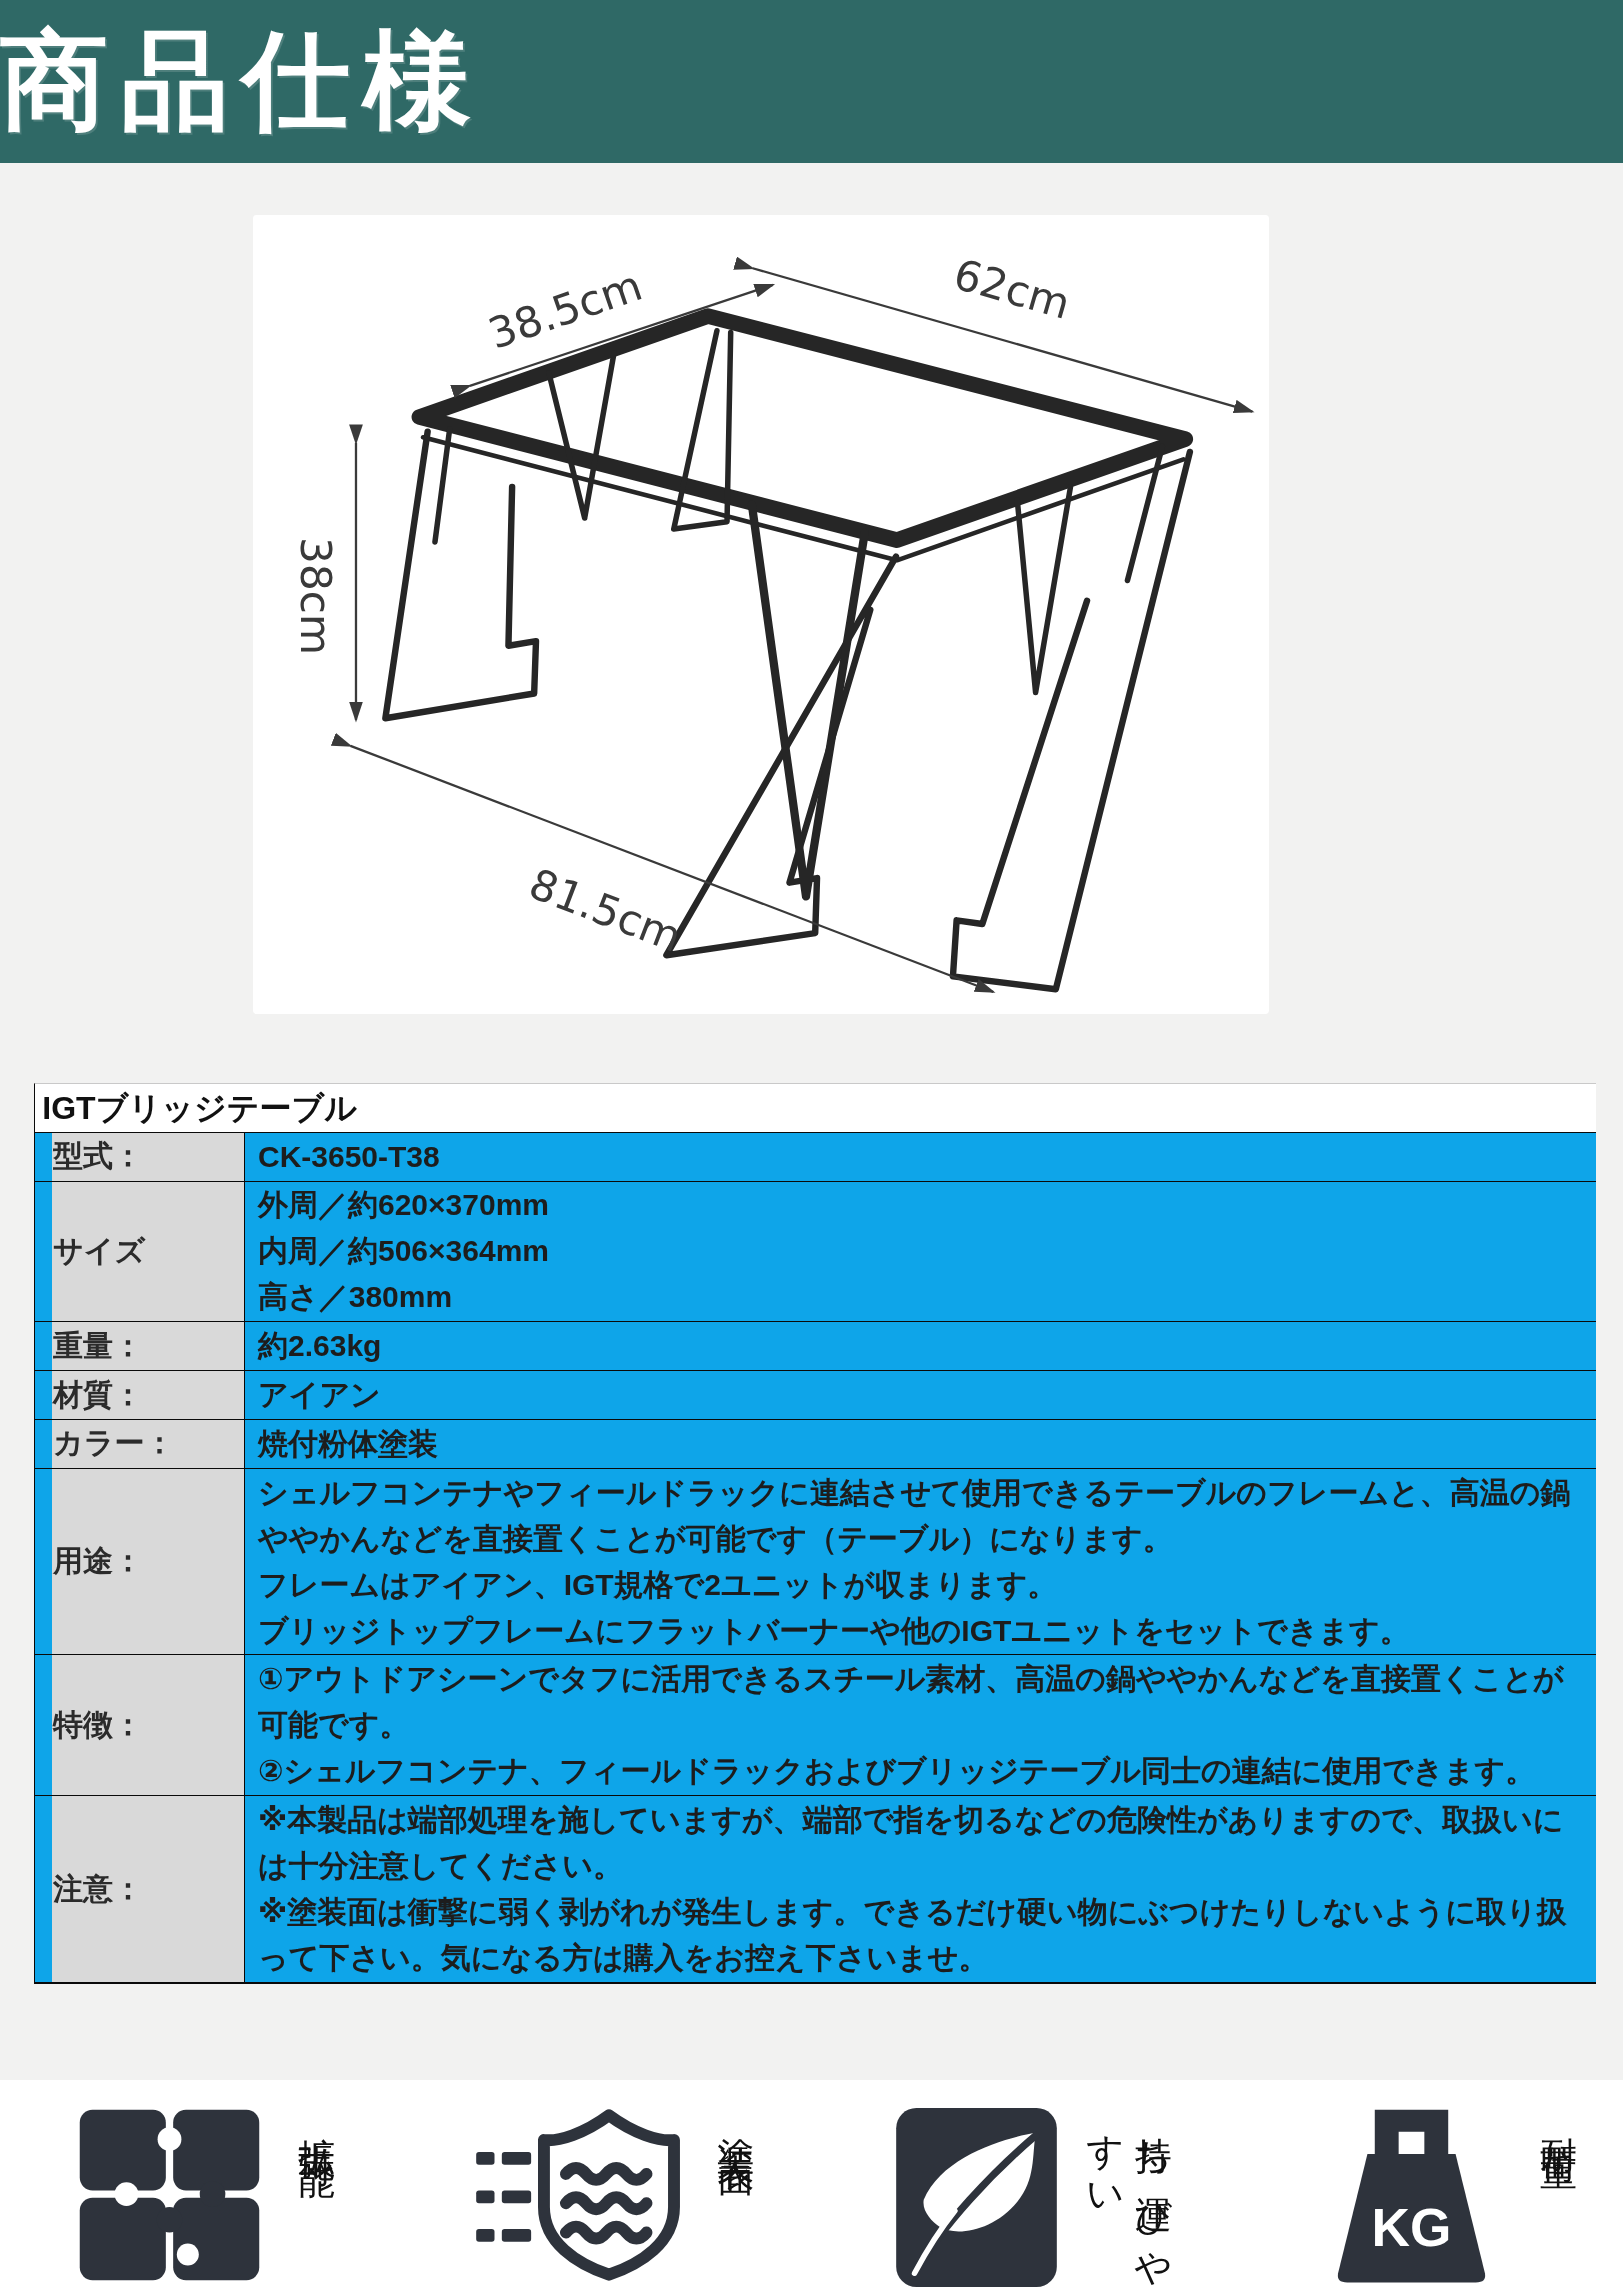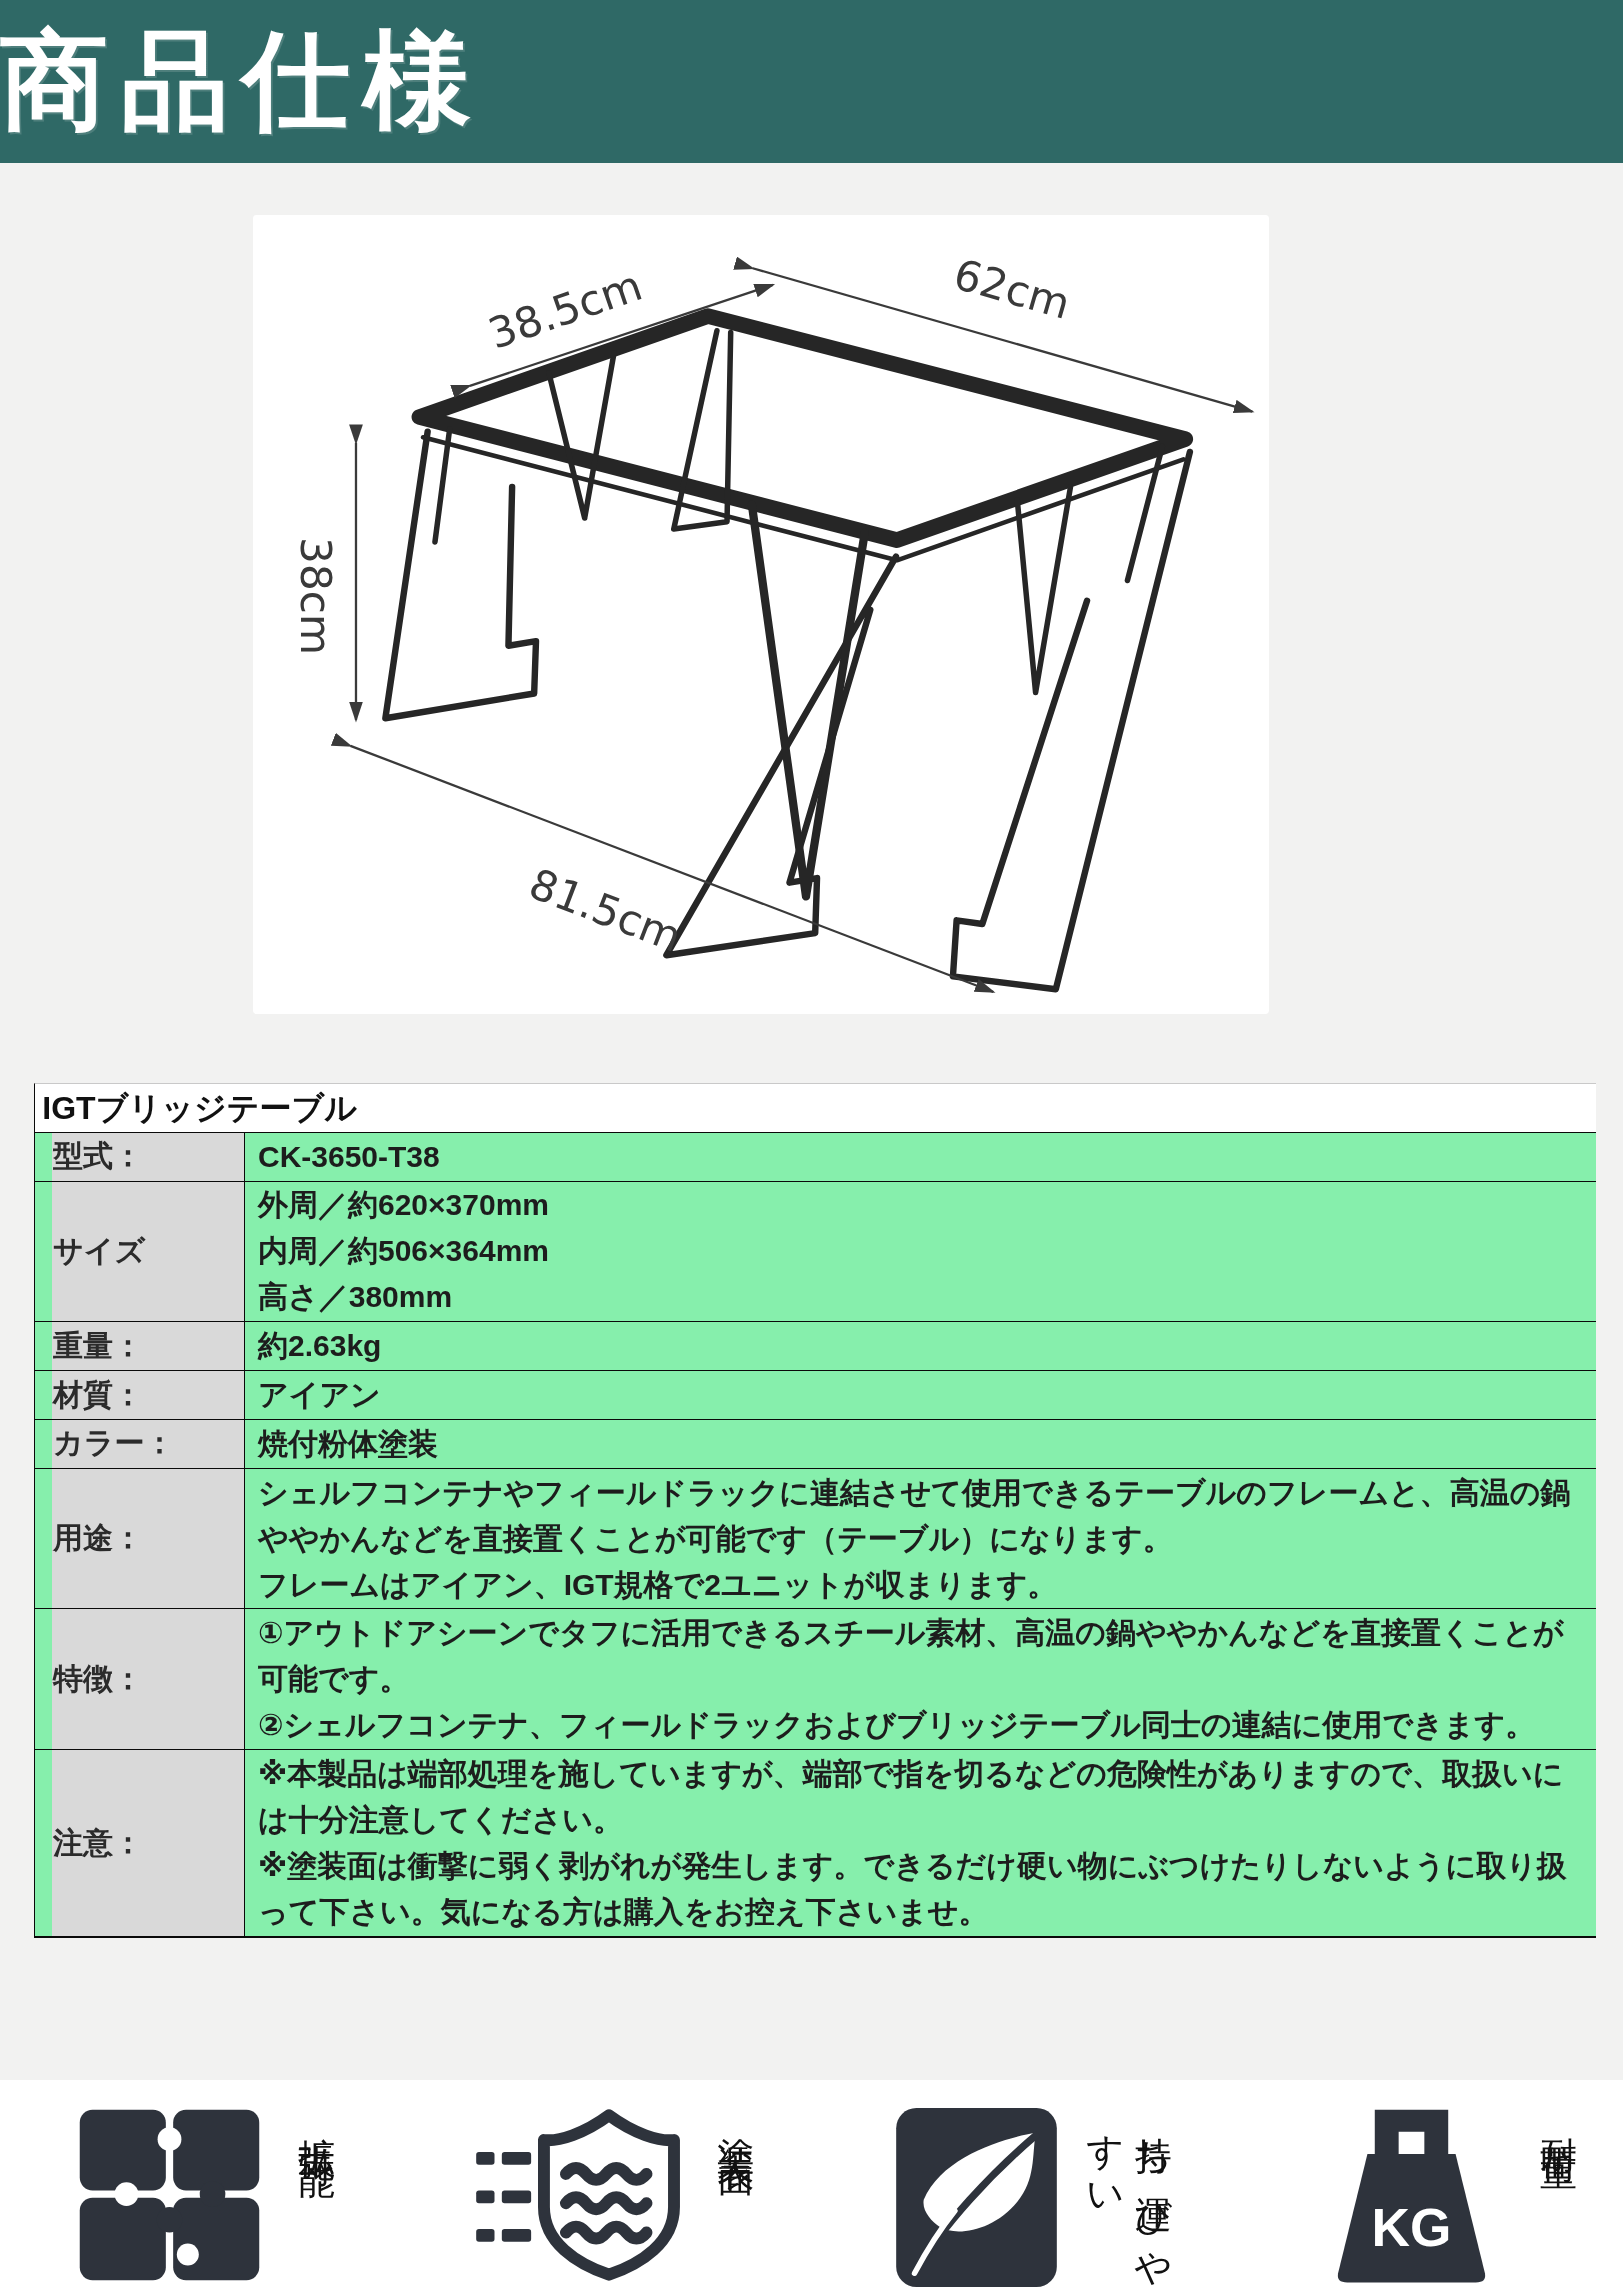--- a/index.html
+++ b/index.html
@@ -13,21 +13,21 @@
              text-shadow:1.8px 1.8px 0 rgba(255,255,255,.15);}
 
   
   .graybody{position:absolute;left:0;top:163px;width:1624px;height:1917px;background:#f2f2f1;}
 
   
   .imgbox{position:absolute;left:253px;top:52px;width:1016px;height:799px;background:#ffffff;border-radius:3.7px;}
   .imgbox svg{display:block;}
 
   
-  .spec{position:absolute;left:34px;top:920px;width:1561px;background:#86efac;
+  .spec{position:absolute;left:34px;top:920px;width:1561px;background:#0ea5e9;
         border-left:1.8px solid #0a0a0a;border-bottom:2.8px solid #0a0a0a;border-top:0.9px solid #c9c9c9;}
   .ttitle{font-size:32px;font-weight:bold;color:#111;line-height:46px;padding:0.9px 0 0.9px 7.3px;background:#fff;}
   .trow{display:flex;border-top:1.8px solid #0a0a0a;}
   .tlabel{width:193px;min-width:193px;background:#d9d9d9;border-right:1.8px solid #0a0a0a;
           display:flex;align-items:center;padding-left:1px;box-sizing:border-box;
           font-size:30px;font-weight:bold;color:#2b2b2b;margin-left:17px;}
   .tval{flex:1;padding:0.9px 9.2px 0.9px 13px;font-size:30px;color:#1d1d1d;font-weight:bold;}
   .tval div{line-height:46px;}
 
   
@@ -130,20 +130,21 @@
         <div class="tval">
           <div>焼付粉体塗装</div>
         </div>
       </div>
 
       <div class="trow">
         <div class="tlabel">用途：</div>
         <div class="tval">
           <div>シェルフコンテナやフィールドラックに連結させて使用できるテーブルのフレームと、高温の鍋ややかんなどを直接置くことが可能です（テーブル）になります。</div>
           <div>フレームはアイアン、IGT規格で2ユニットが収まります。</div>
+          <div>ブリッジトップフレームにフラットバーナーや他のIGTユニットをセットできます。</div>
         </div>
       </div>
 
       <div class="trow">
         <div class="tlabel">特徴：</div>
         <div class="tval">
           <div>①アウトドアシーンでタフに活用できるスチール素材、高温の鍋ややかんなどを直接置くことが可能です。</div>
           <div>②シェルフコンテナ、フィールドラックおよびブリッジテーブル同士の連結に使用できます。</div>
         </div>
       </div>

